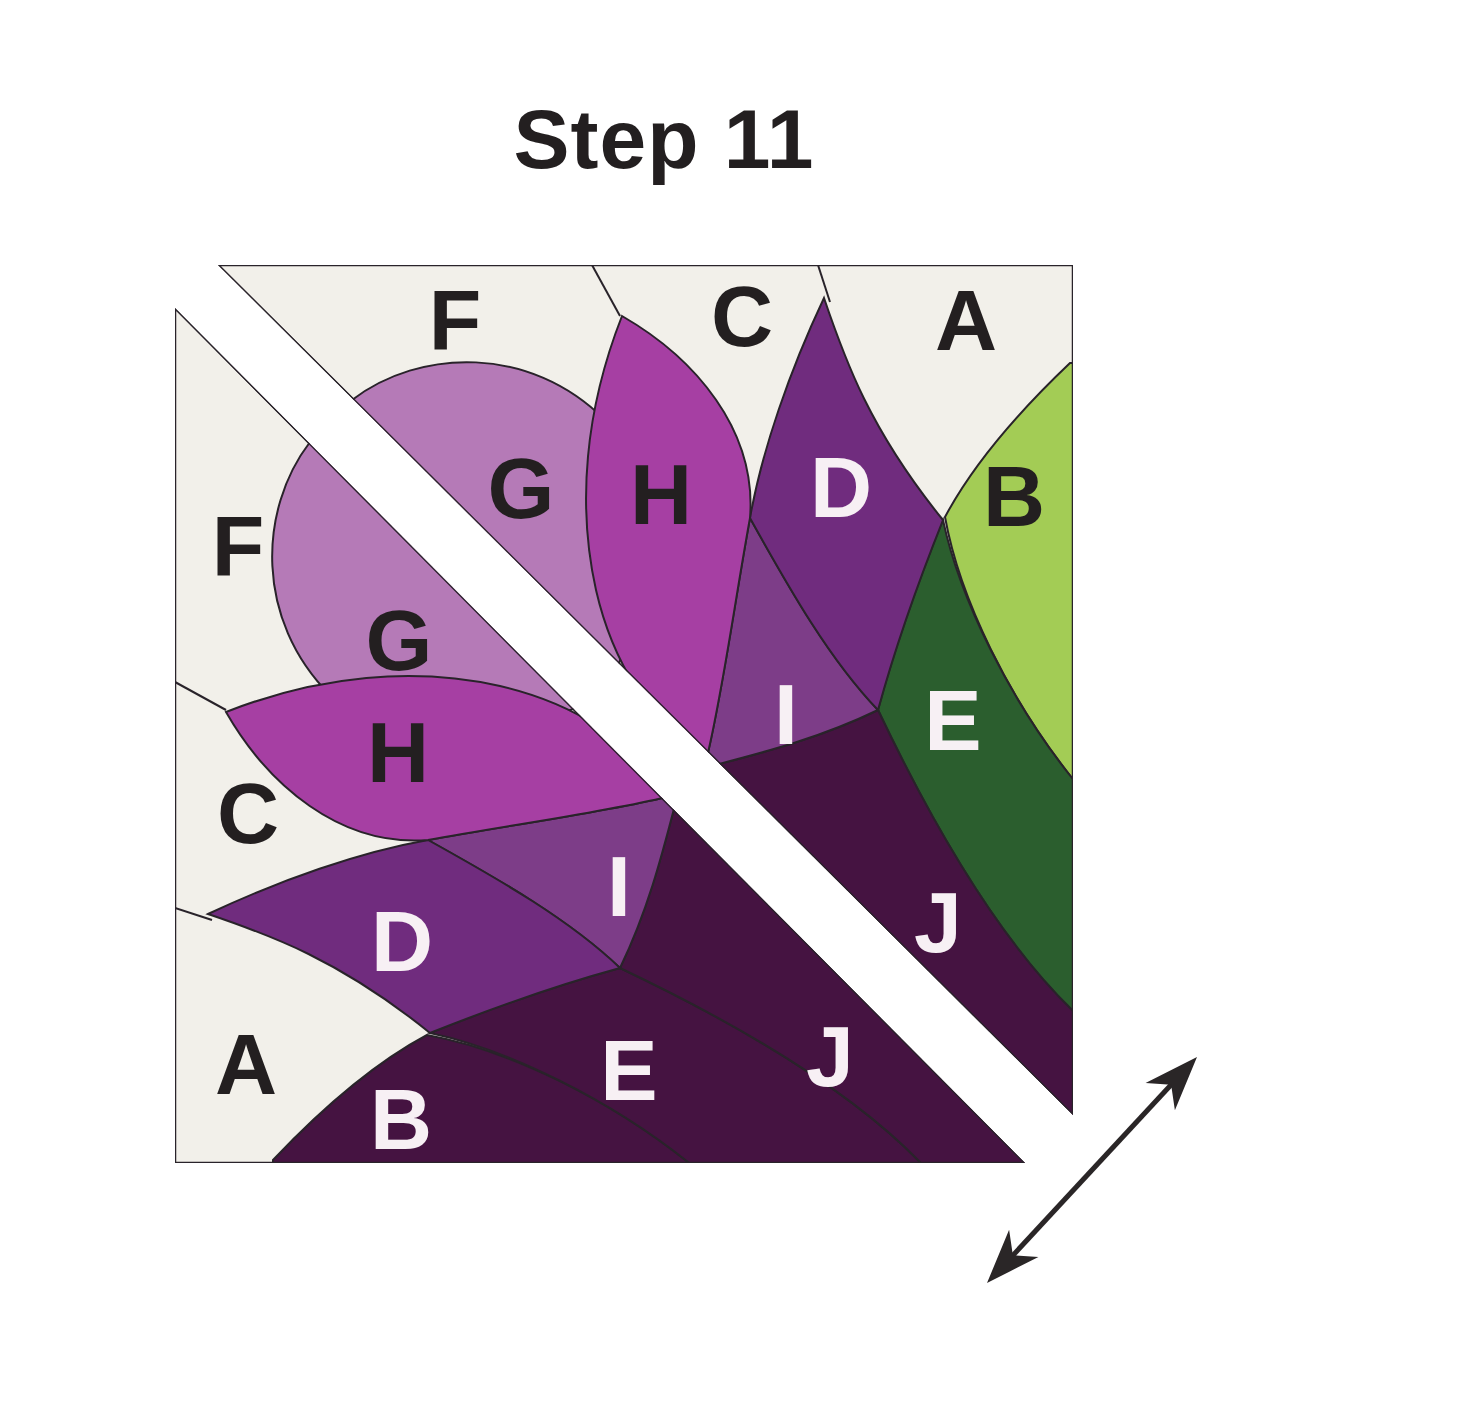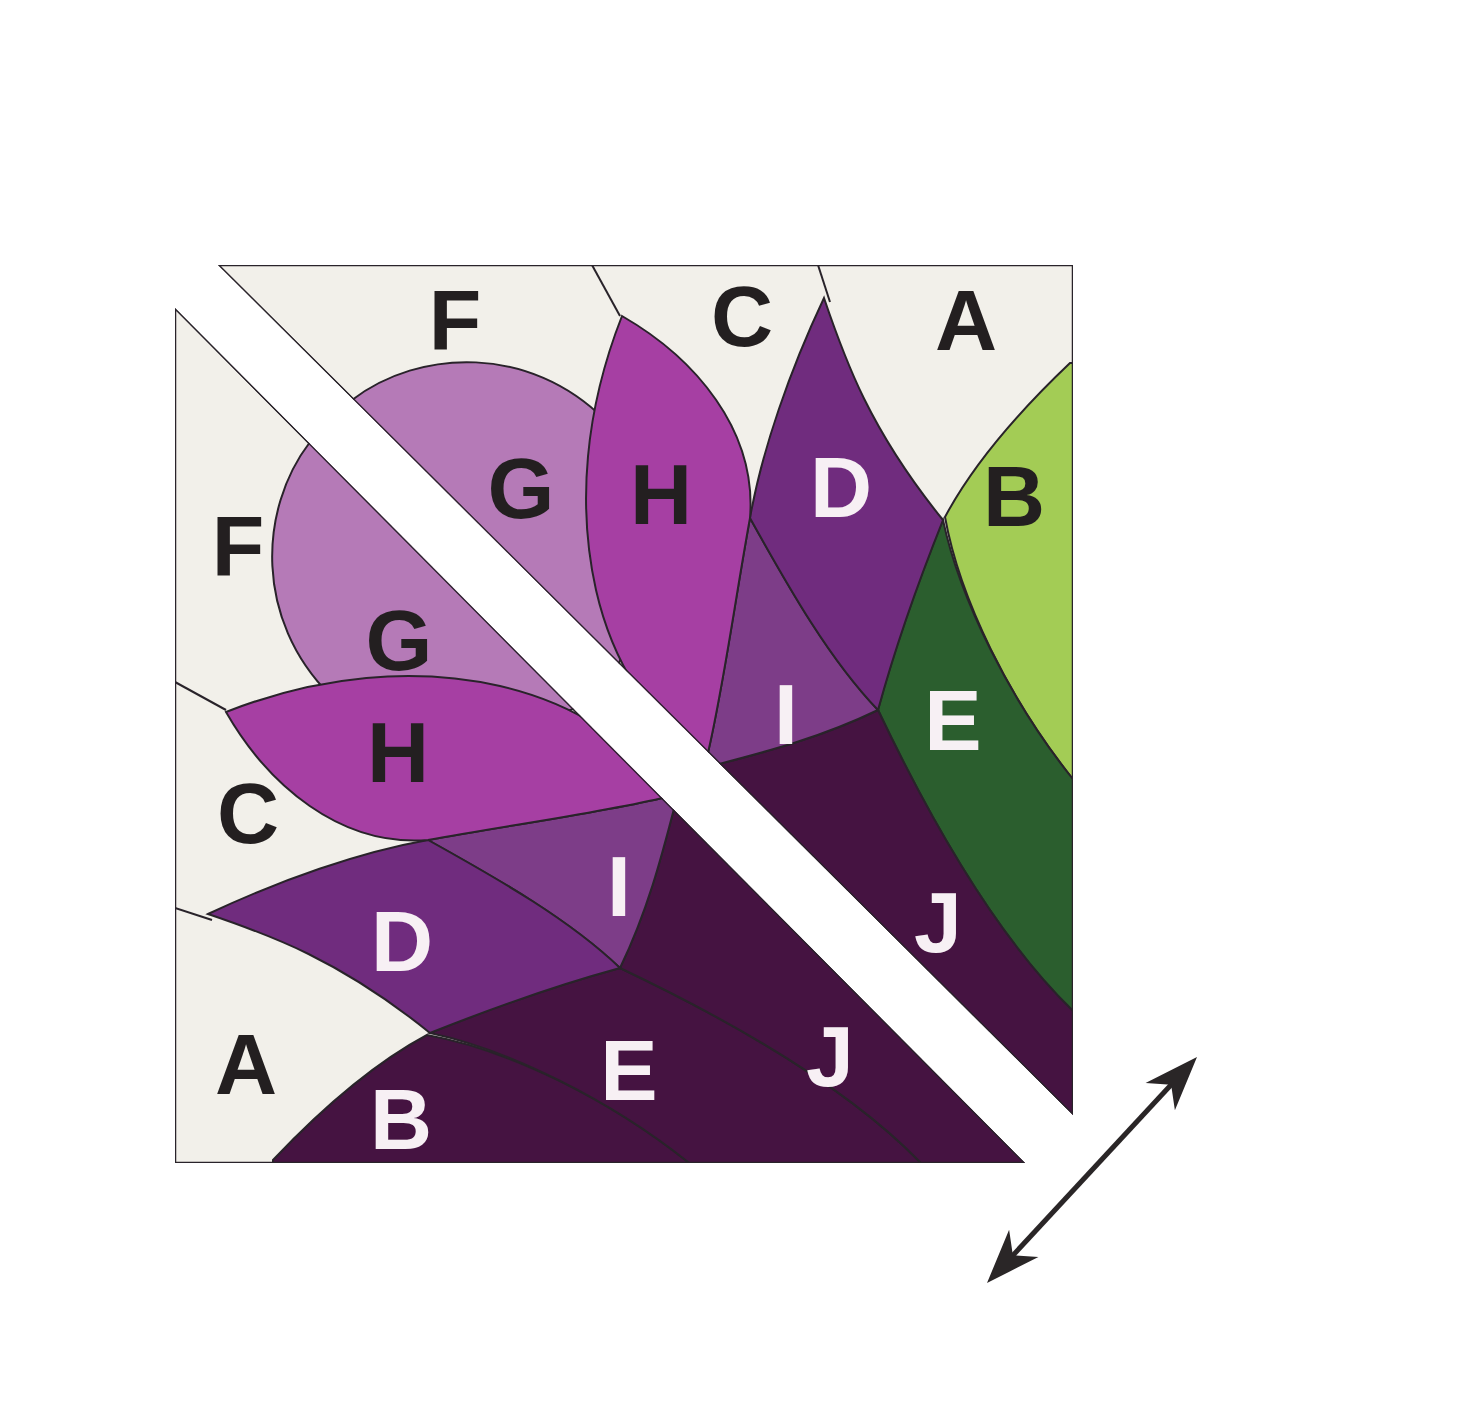--- a/index.html
+++ b/index.html
@@ -27,20 +27,21 @@
     font-size:86px;font-weight:700;line-height:1;white-space:nowrap;
   }
   .ink-dark{color:var(--letter-dark);}
   .ink-light{color:var(--letter-light);}
 </style>
 </head>
 <body>
 
 <div class="stage">
 
+  <div class="step-title">Step 11</div>
 
   <svg class="block-svg" width="1465" height="1417" viewBox="0 0 1465 1417">
     <defs>
       <clipPath id="half-clip">
         <path d="M218,265 L1073,265 L1073,1115 Z"></path>
       </clipPath>
       <path id="p-bg" d="M218,265 L1073,265 L1073,1115 Z" stroke="var(--outline)" stroke-width="2"></path>
       <path id="p-seam-fc" d="M592,265 L620,316" fill="none" stroke="var(--outline)" stroke-width="2"></path>
       <path id="p-seam-ca" d="M818,265 L830,302" fill="none" stroke="var(--outline)" stroke-width="2"></path>
       <path id="p-B" d="M1070,363 C1010,420 970,470 945,517 C960,600 1010,700 1072,778 L1085,790 L1085,363 Z" stroke="var(--outline)" stroke-width="2"></path>

